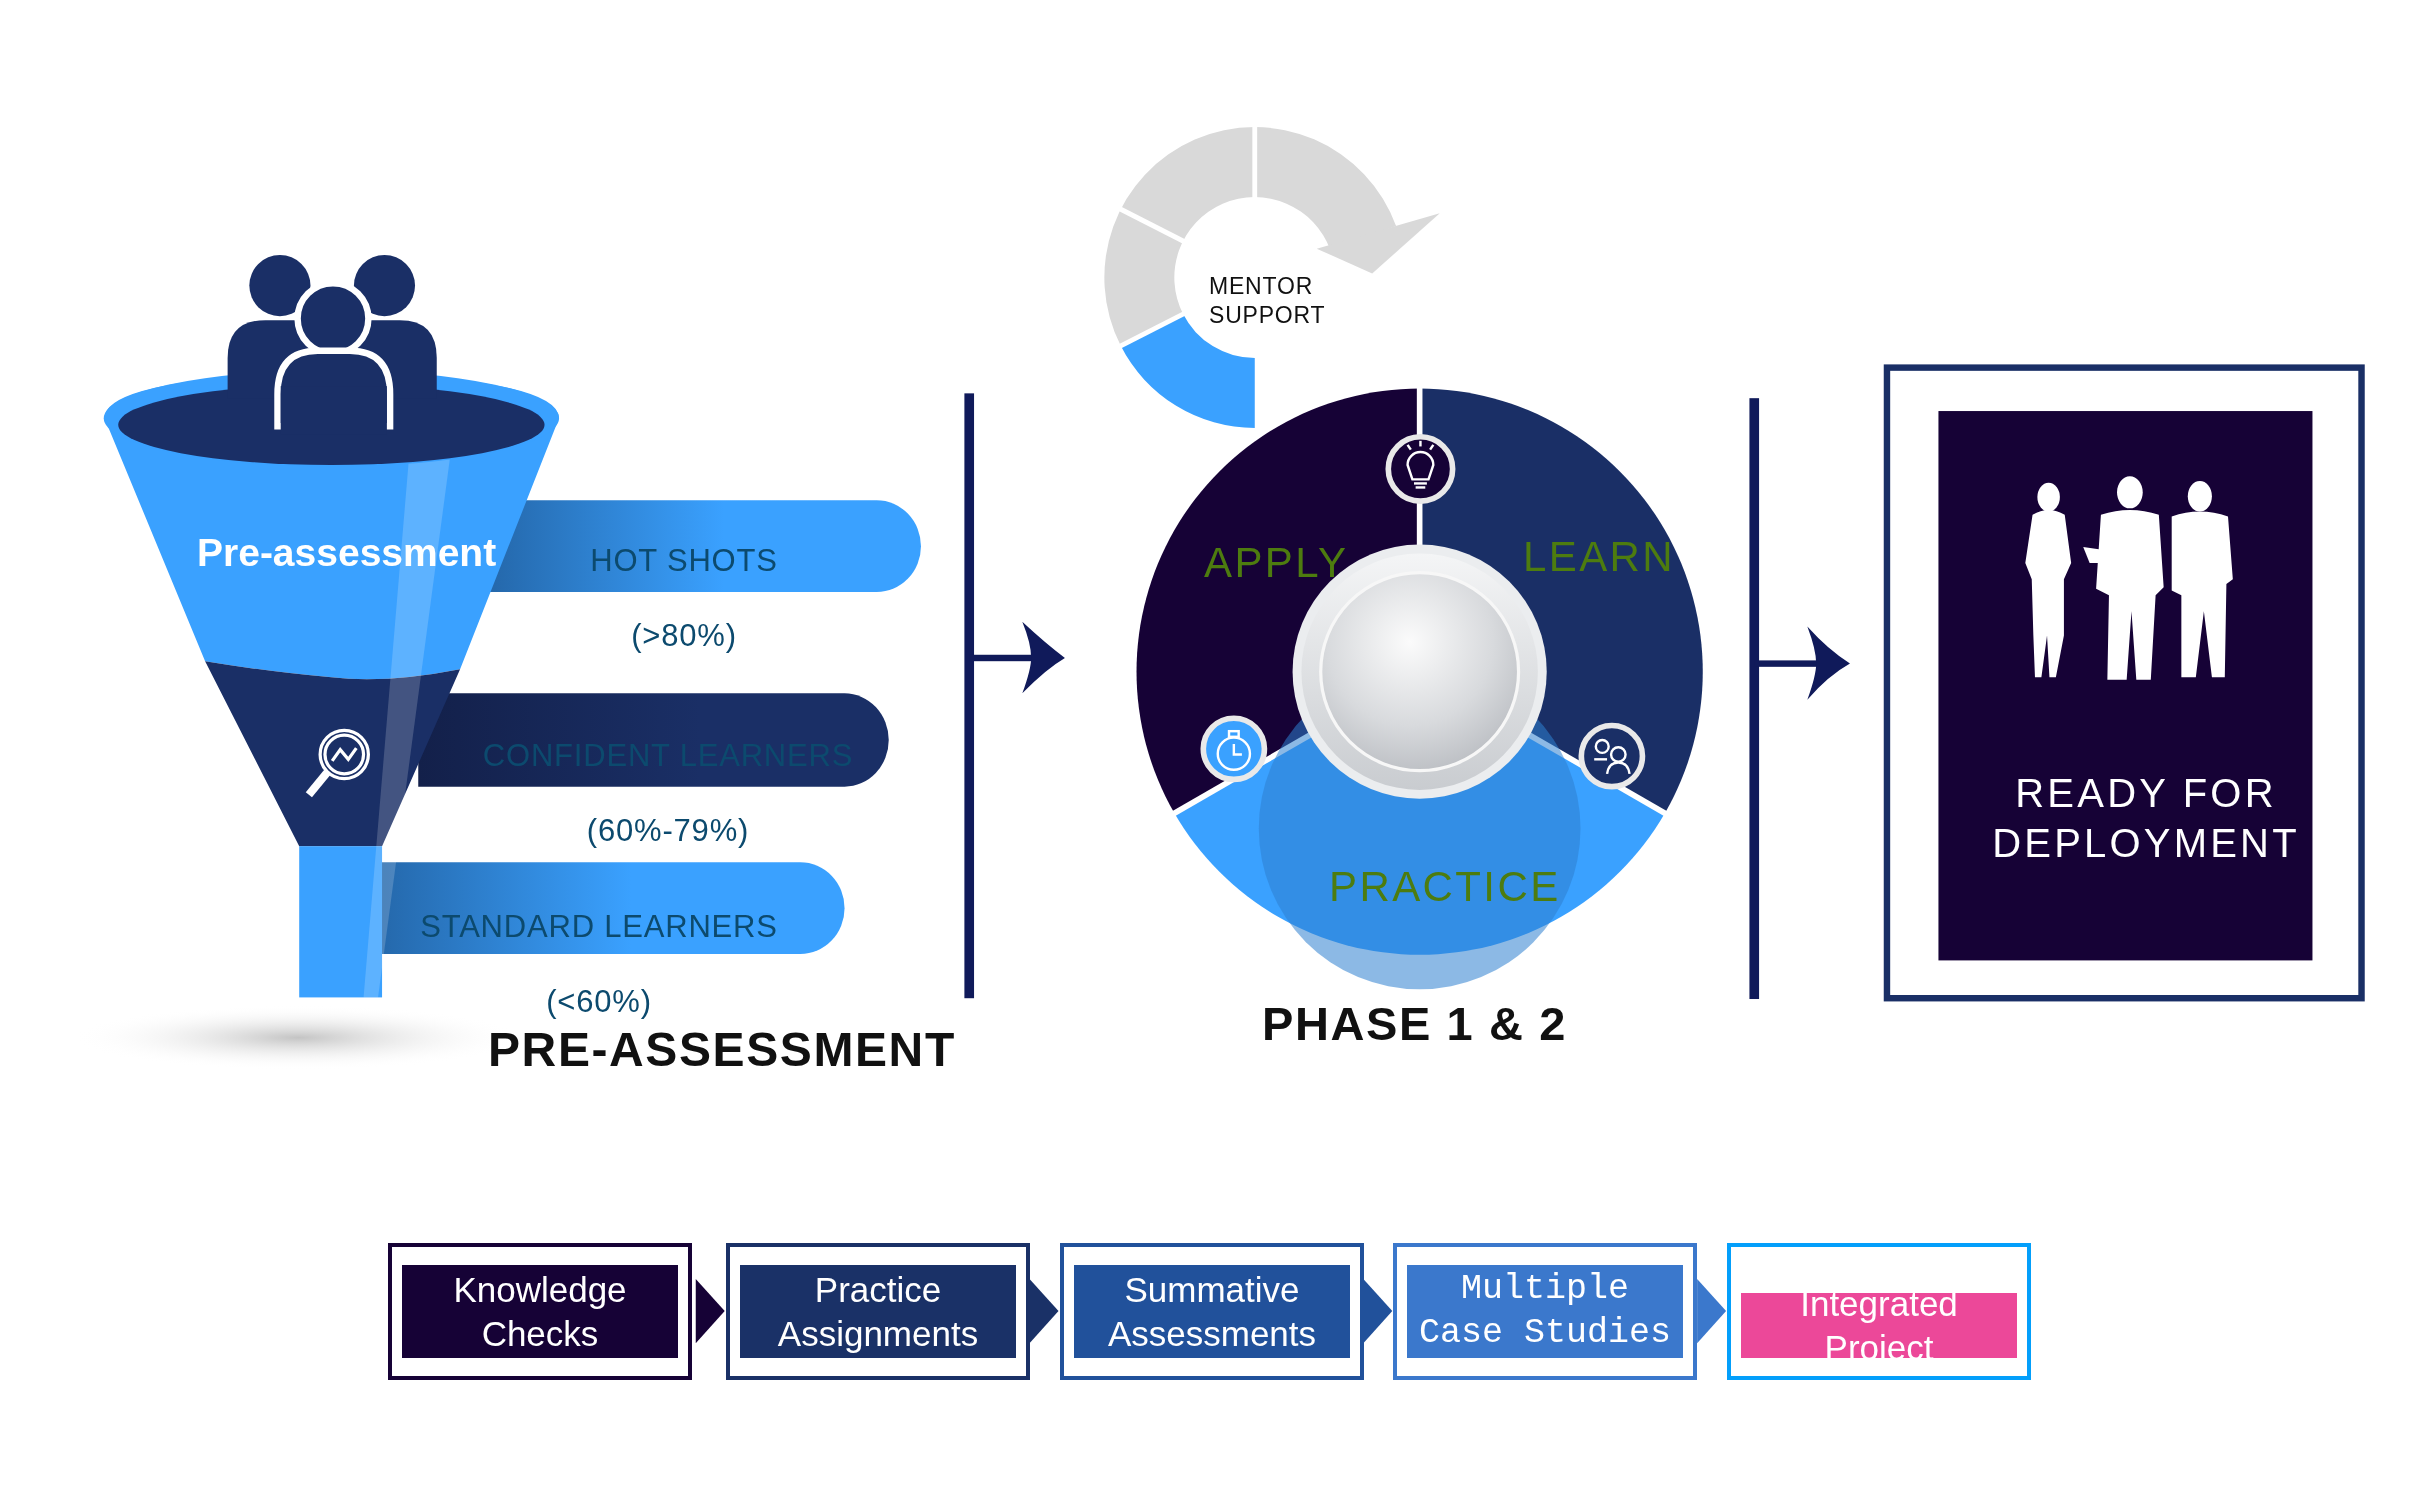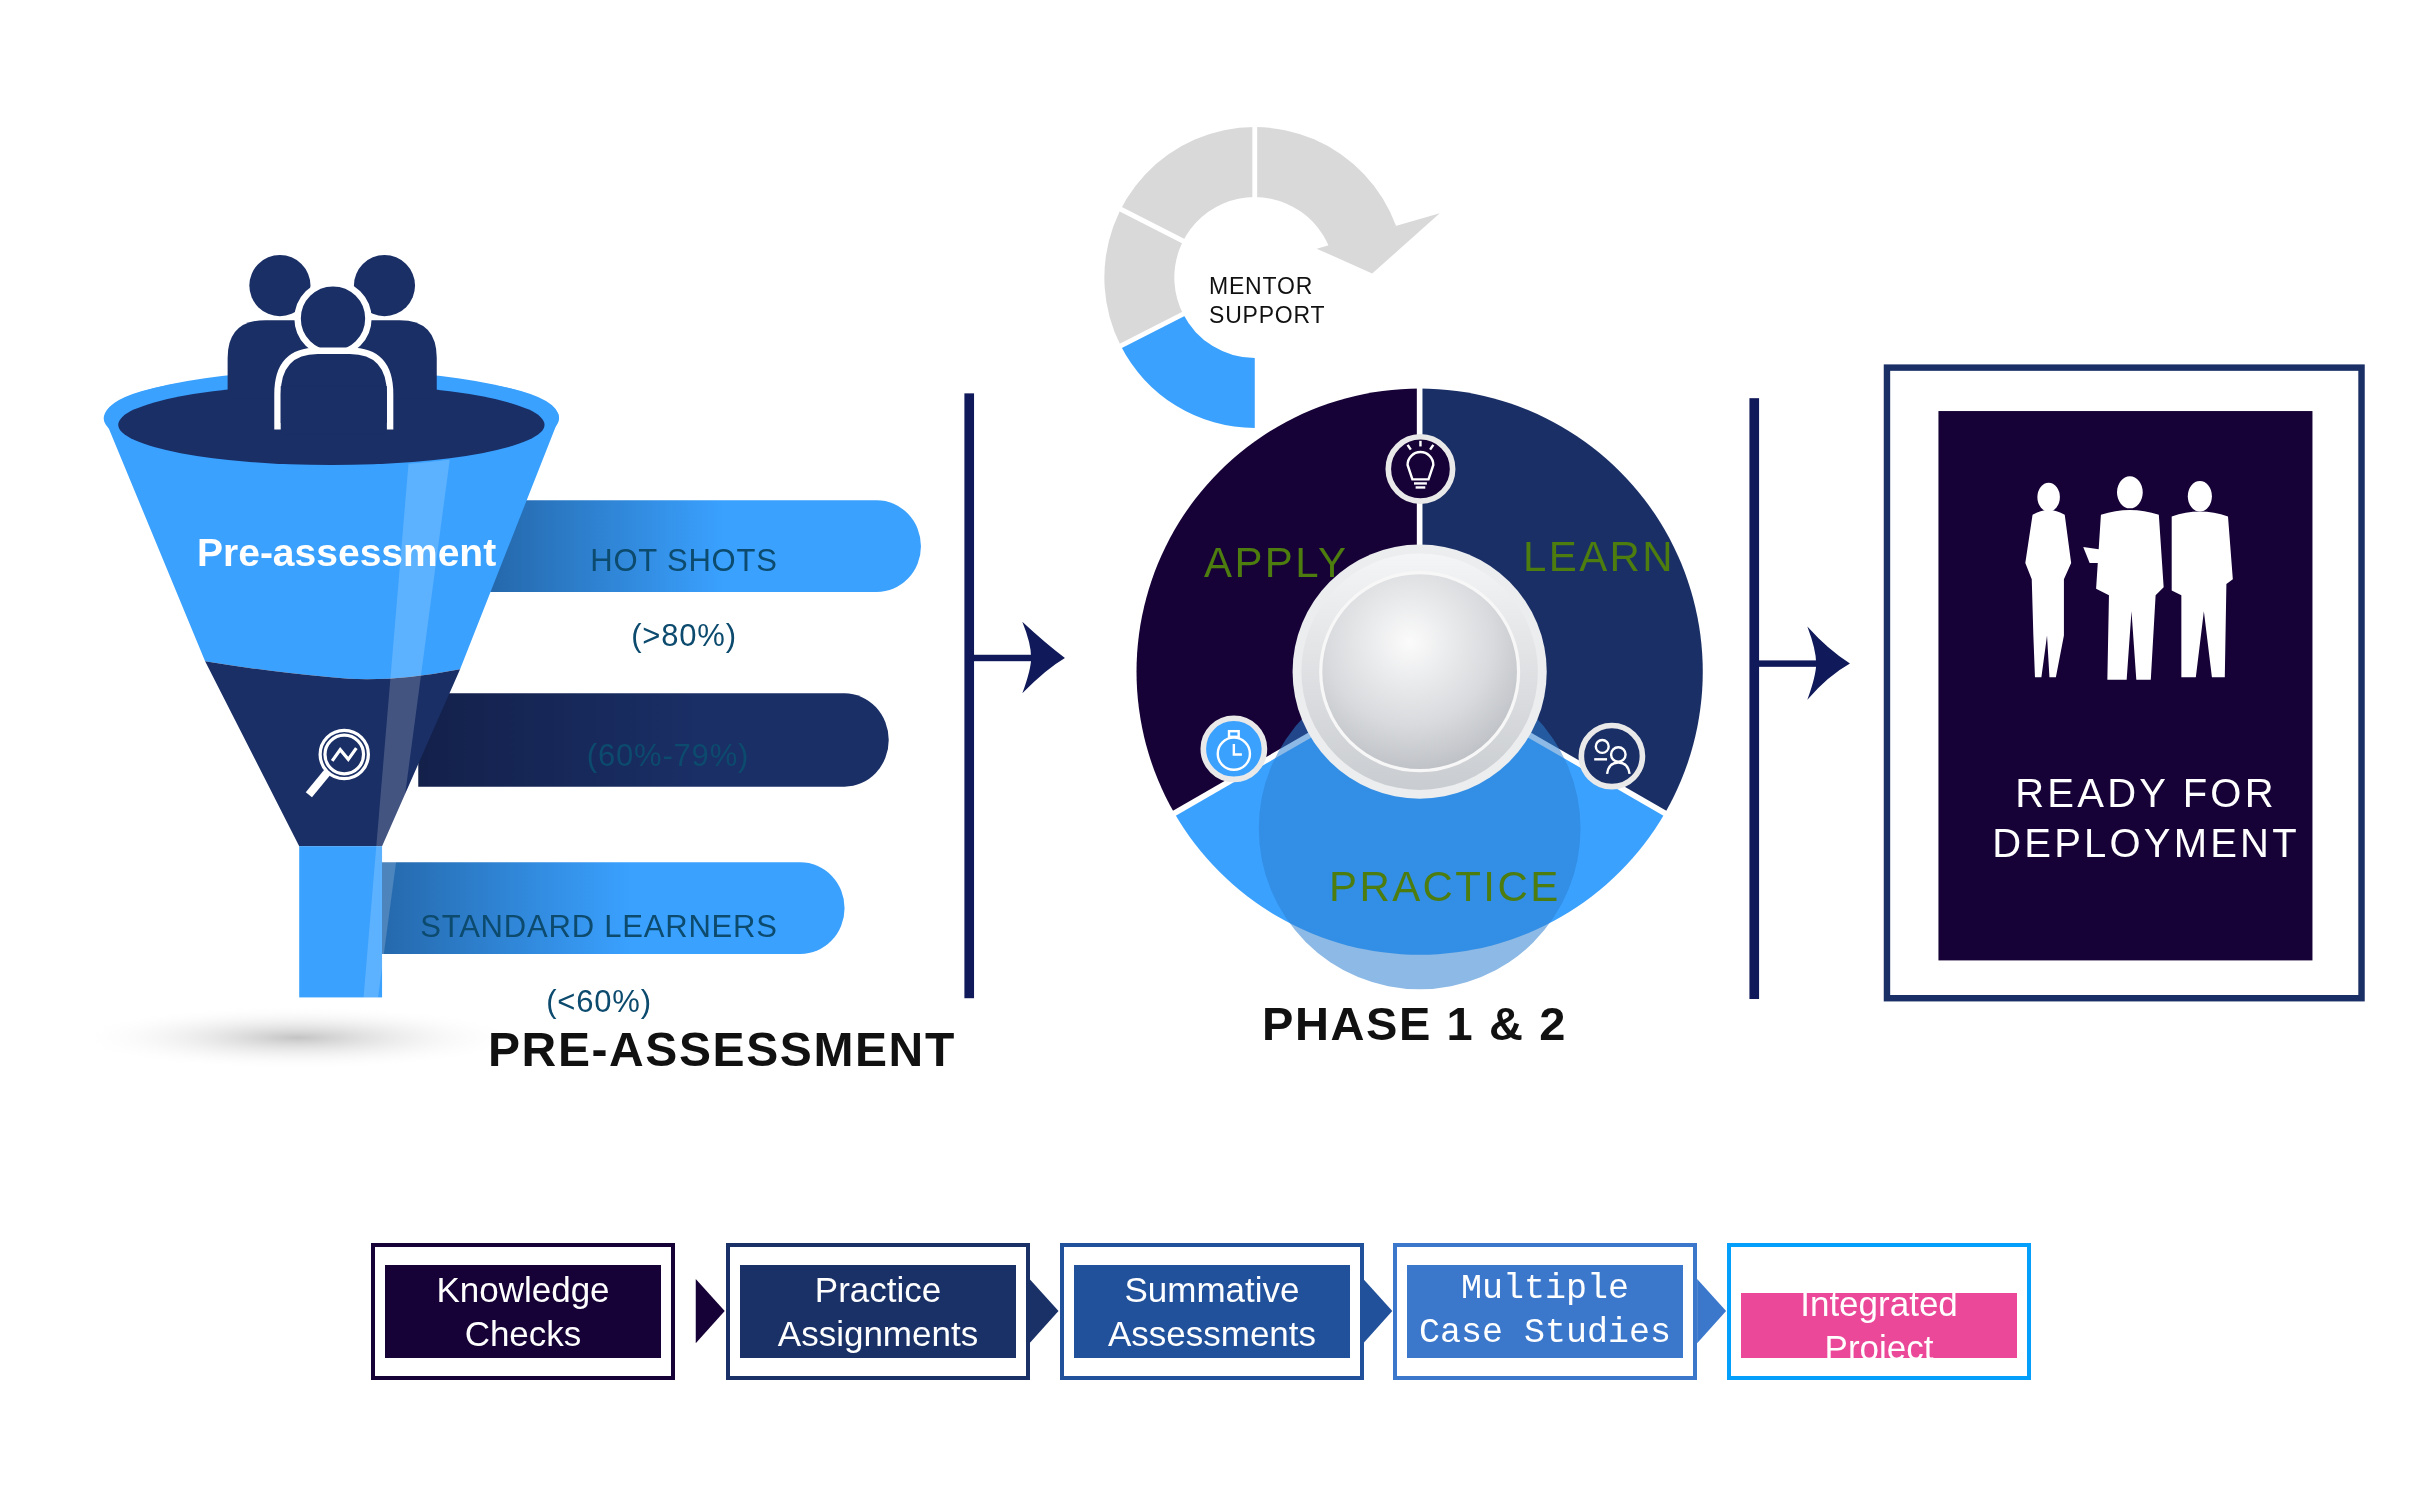--- a/index.html
+++ b/index.html
@@ -162,20 +162,21 @@
     </g>
 </svg>
 
 <div class="preassess-label" style="left:197px; top:531px;">Pre-assessment</div>
 
 <div class="txt pill-text" style="left:547px; top:505px; width:274px;">
   <div>HOT SHOTS</div>
   <div>(&gt;80%)</div>
 </div>
 <div class="txt pill-text" style="left:467px; top:700px; width:402px;">
+  <div>CONFIDENT LEARNERS</div>
   <div>(60%-79%)</div>
 </div>
 <div class="txt pill-text" style="left:402px; top:871px; width:394px;">
   <div>STANDARD LEARNERS</div>
   <div>(&lt;60%)</div>
 </div>
 
 <div class="title-black" style="left:488px; top:1022px;">PRE-ASSESSMENT</div>
 
 <div class="mentor" style="left:1209px; top:272px; white-space:pre-line;">MENTOR
@@ -183,21 +184,21 @@
 
 <div class="wheel-label" style="left:1204px; top:539px;">APPLY</div>
 <div class="wheel-label" style="left:1523px; top:533px;">LEARN</div>
 <div class="wheel-label" style="left:1329px; top:863px;">PRACTICE</div>
 
 <div class="title-black" style="left:1262px; top:996px; font-size:47px;">PHASE 1 &amp; 2</div>
 
 <div class="deploy-text" style="left:1939px; top:768px; width:374px; white-space:pre-line;padding-left:20px;">READY FOR
 DEPLOYMENT</div>
 
-<div class="step" style="left:371px; border:4.8px solid #160236;">
+<div class="step" style="left:388px; border:4.8px solid #160236;">
   <div class="inner" style="background:#160236;">Knowledge
 Checks</div>
 </div>
 <div class="step" style="left:726px; border:4.8px solid #1a3167;">
   <div class="inner" style="background:#1a3167;">Practice
 Assignments</div>
 </div>
 <div class="step" style="left:1060px; border:4.8px solid #21519b;padding-left:40px;">
   <div class="inner" style="background:#21519b;">Summative
 Assessments</div>

